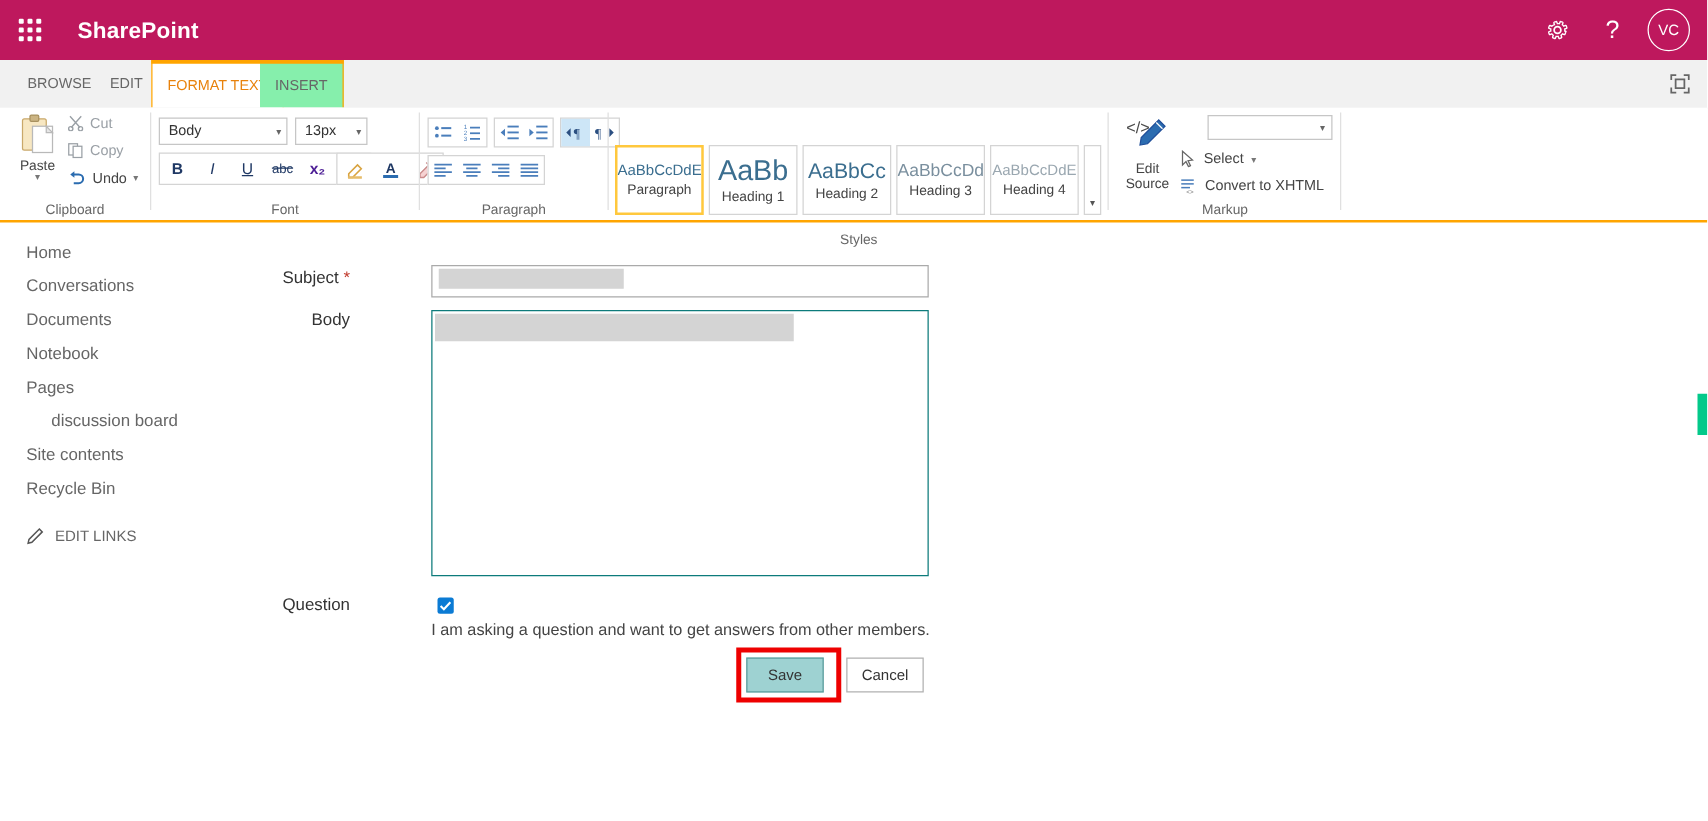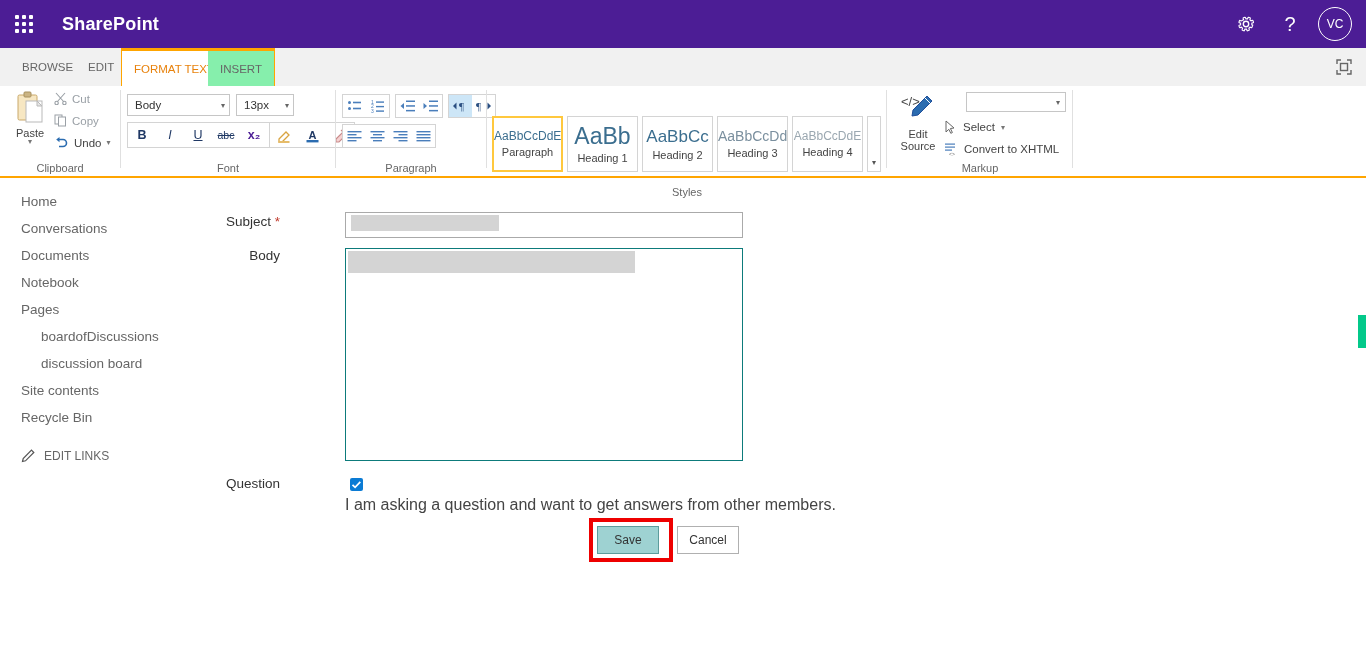--- a/index.html
+++ b/index.html
@@ -14,21 +14,21 @@
     height: 657px;
     overflow: hidden;
     background: #ffffff;
   }
 
   
   .suitebar {
     position: absolute;
     left: 0; top: 0;
     width: 1366px; height: 48px;
-    background: #4c1d95;
+    background: #be185d;
     display: flex;
     align-items: center;
   }
   .waffle {
     width: 48px; height: 48px;
     display: flex; align-items: center; justify-content: center;
     cursor: pointer;
   }
   .waffle-grid {
     display: grid;
@@ -387,21 +387,21 @@
     left: 350px; top: 290px;
     width: 13px; height: 13px;
     background: #0b7bd4;
     border-radius: 2px;
     cursor: pointer;
   }
   .qcheck svg { display: block; }
   .qtext {
     position: absolute;
     left: 345px; top: 308px;
-    font-size: 16px;
+    font-size: 13px;
     color: #444444;
     white-space: nowrap;
   }
 
   .btn {
     position: absolute;
     height: 28px;
     min-width: 62px;
     border: 1px solid #b0b0b0;
     background: #ffffff;
@@ -746,21 +746,20 @@
 
     <div class="gsep" style="left:1072px"></div>
   </div>
 
   <div class="leftnav">
     <div class="navitem">Home</div>
     <div class="navitem">Conversations</div>
     <div class="navitem">Documents</div>
     <div class="navitem">Notebook</div>
     <div class="navitem">Pages</div>
-    <div class="navitem sub">boardofDiscussions</div>
     <div class="navitem sub">discussion board</div>
     <div class="navitem">Site contents</div>
     <div class="navitem">Recycle Bin</div>
 
     <div class="editlinks">
       <svg width="14" height="14" viewBox="0 0 14 14">
         <path d="M10.5 1.2l2.3 2.3-8.3 8.3-3 .7.7-3z" fill="none" stroke="#555555" stroke-width="1.2"></path>
       </svg>
       <span>EDIT LINKS</span>
     </div>

